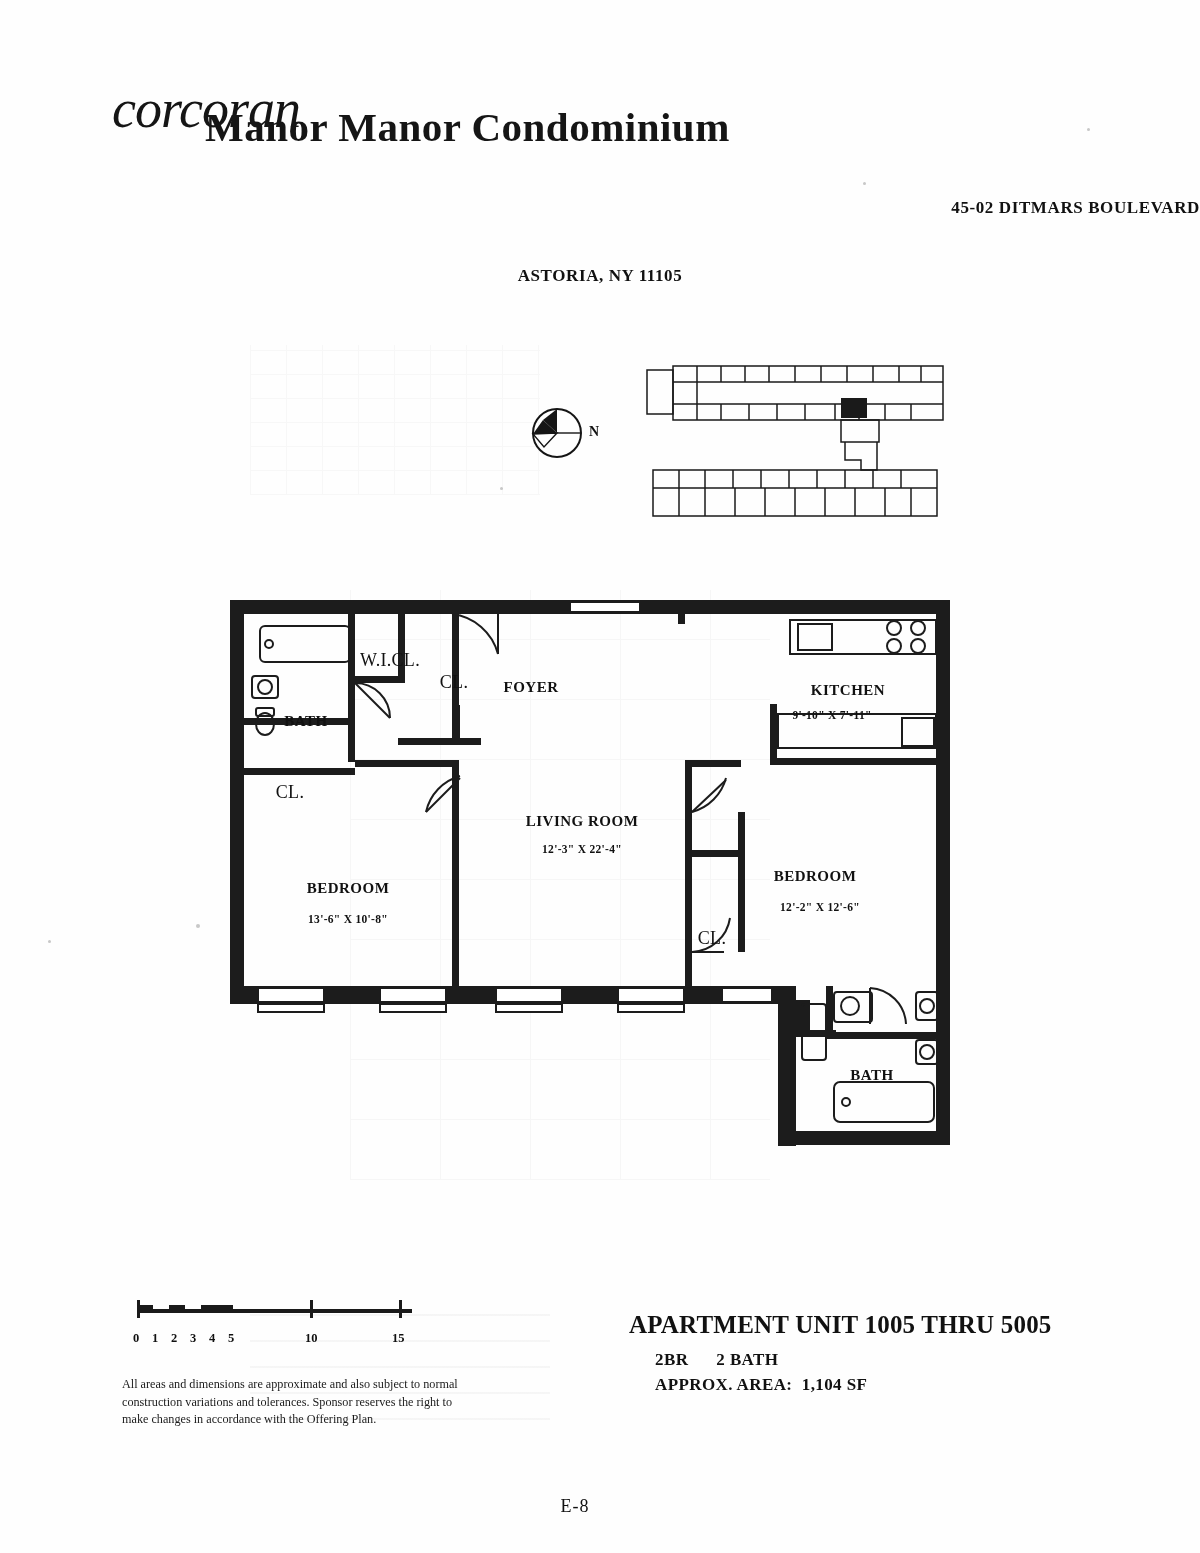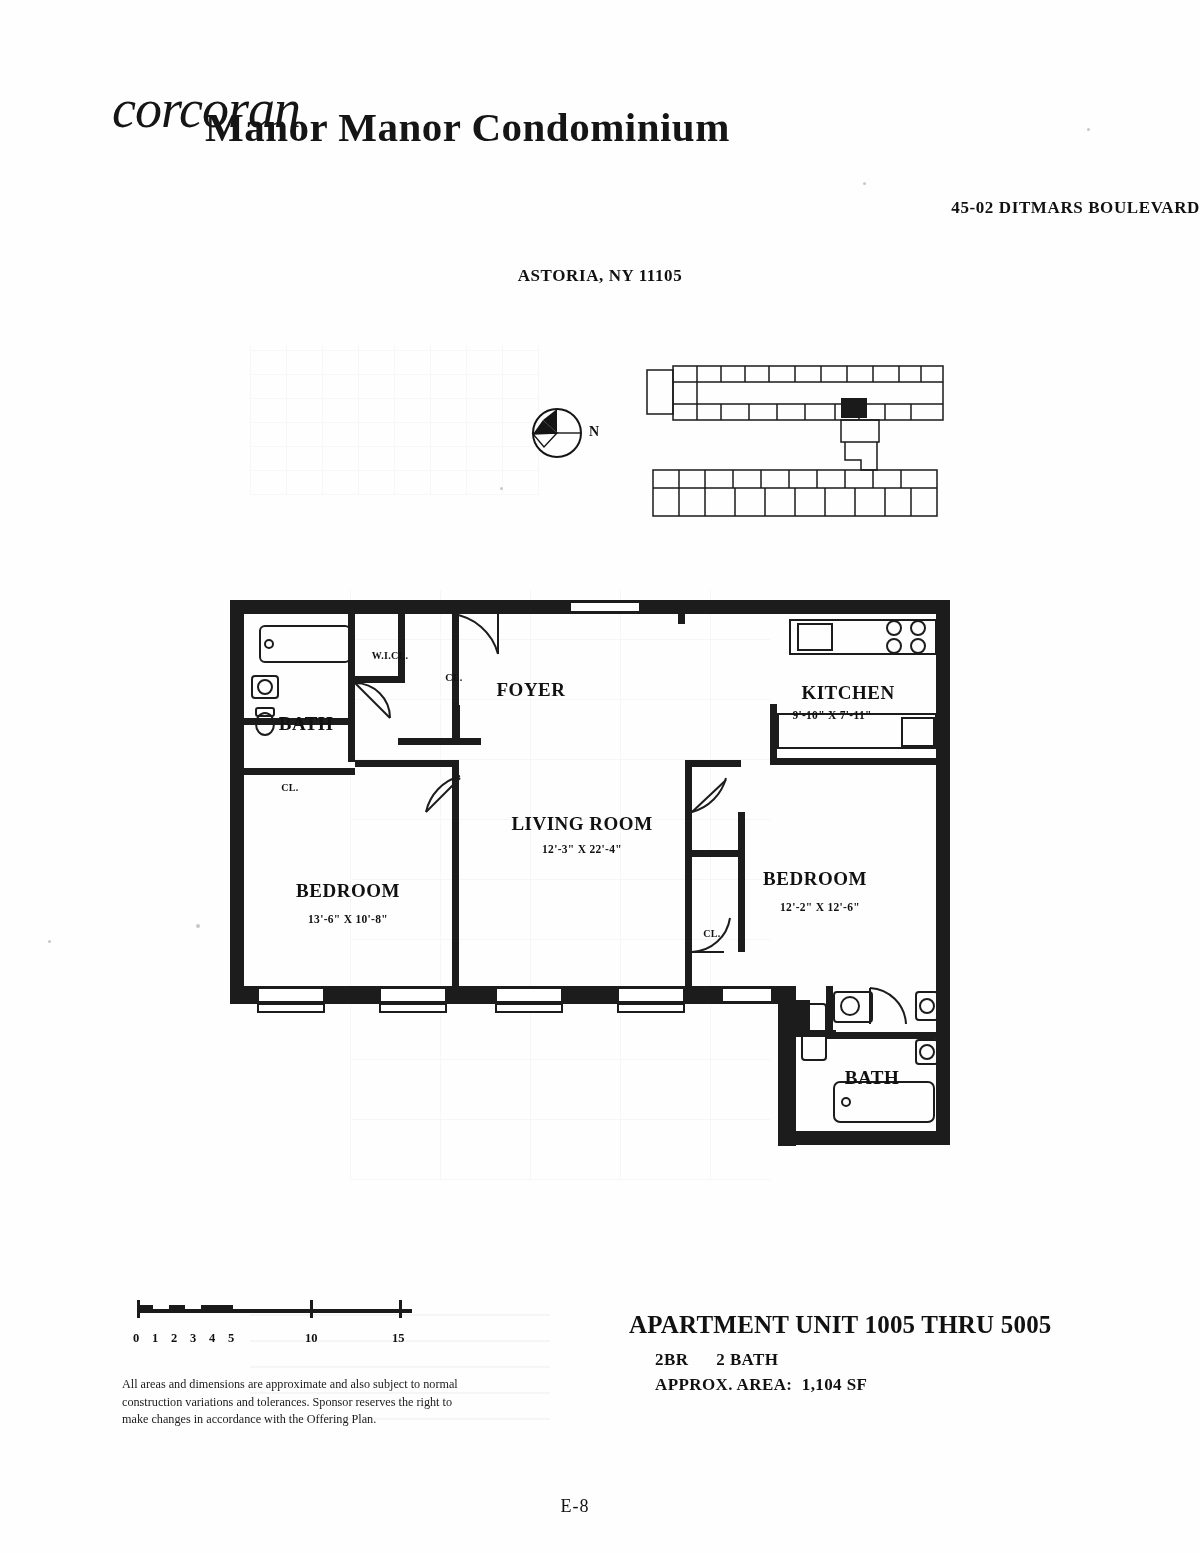--- a/index.html
+++ b/index.html
@@ -85,40 +85,40 @@
   
   .floorplan {
     position: absolute;
     left: 230px;
     top: 600px;
     width: 720px;
     height: 565px;
   }
   .rm-label {
     position: absolute;
-    font-size: 19px;
+    font-size: 15px;
     font-weight: 700;
     letter-spacing: 0.5px;
     white-space: nowrap;
     text-align: center;
     transform: translateX(-50%);
   }
   .rm-dim {
     position: absolute;
     font-size: 11.5px;
     font-weight: 700;
     letter-spacing: 0.3px;
     white-space: nowrap;
     text-align: center;
     transform: translateX(-50%);
   }
   .sm-label {
     position: absolute;
-    font-size: 10px;
-    font-weight: 700;
+    font-size: 18px;
+    font-weight: 400;
     letter-spacing: 0.3px;
     white-space: nowrap;
     transform: translateX(-50%);
   }
 
   
   .scalebar {
     position: absolute;
     left: 137px;
     top: 1300px;

